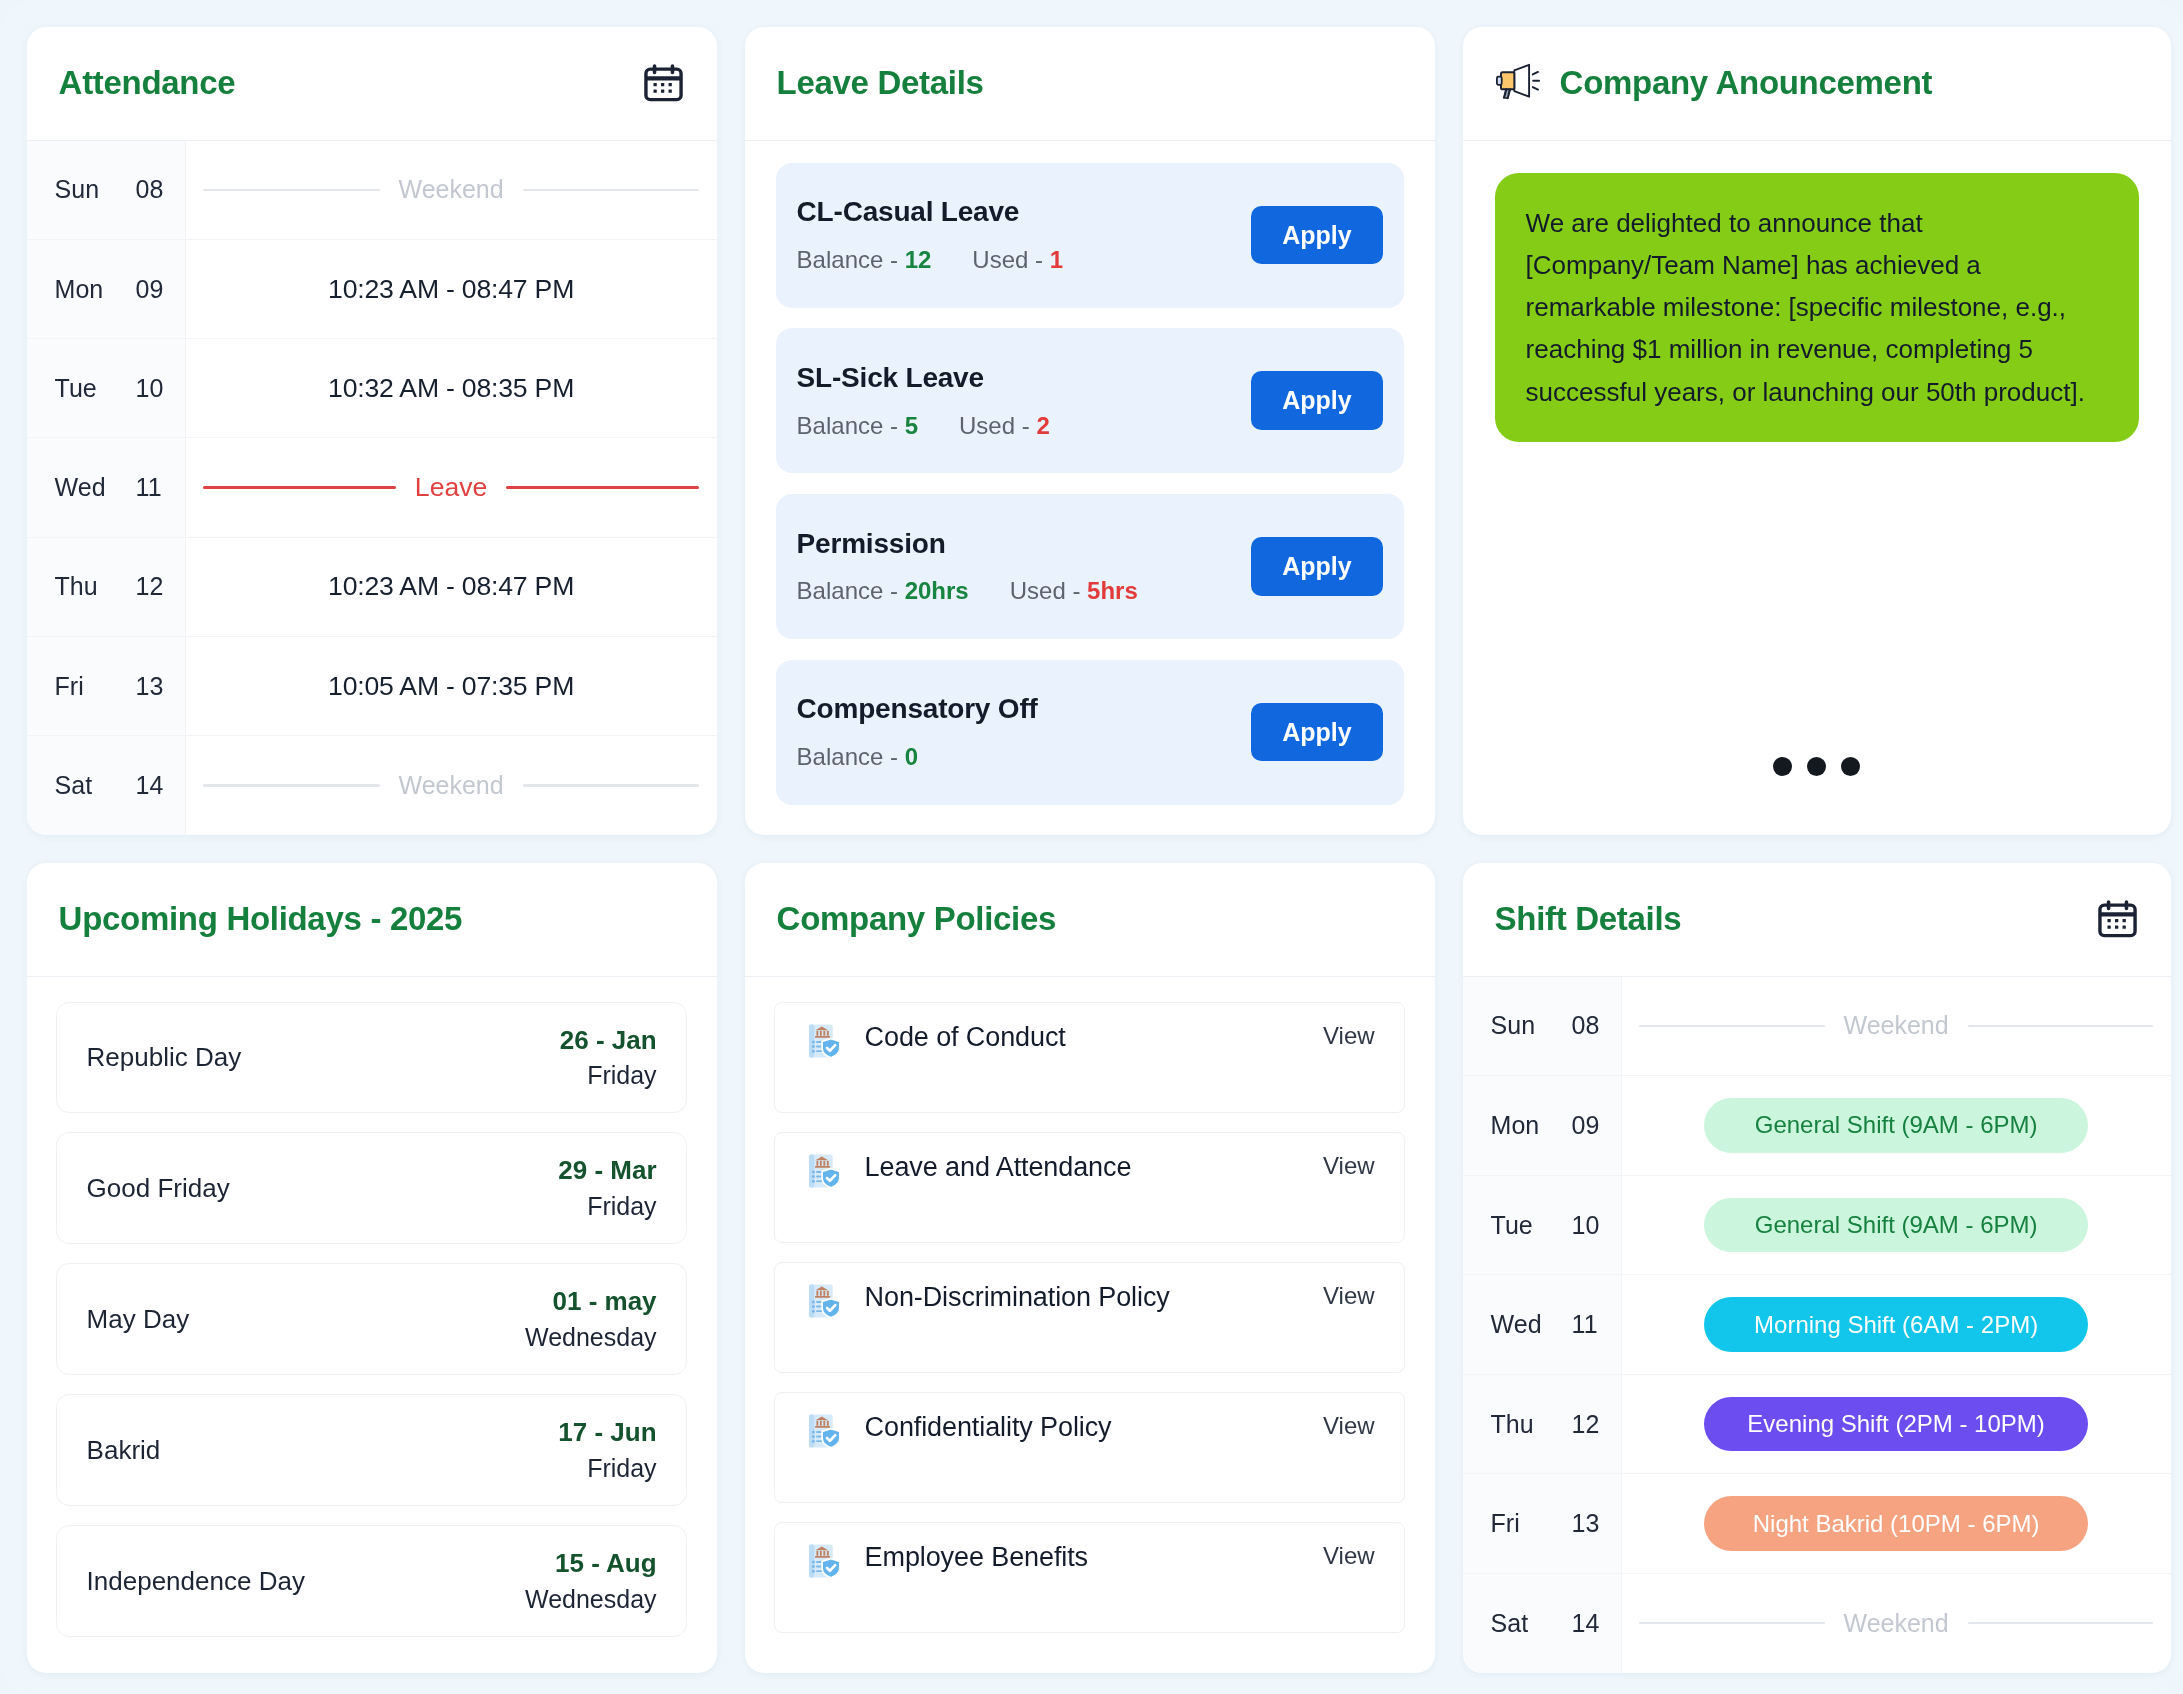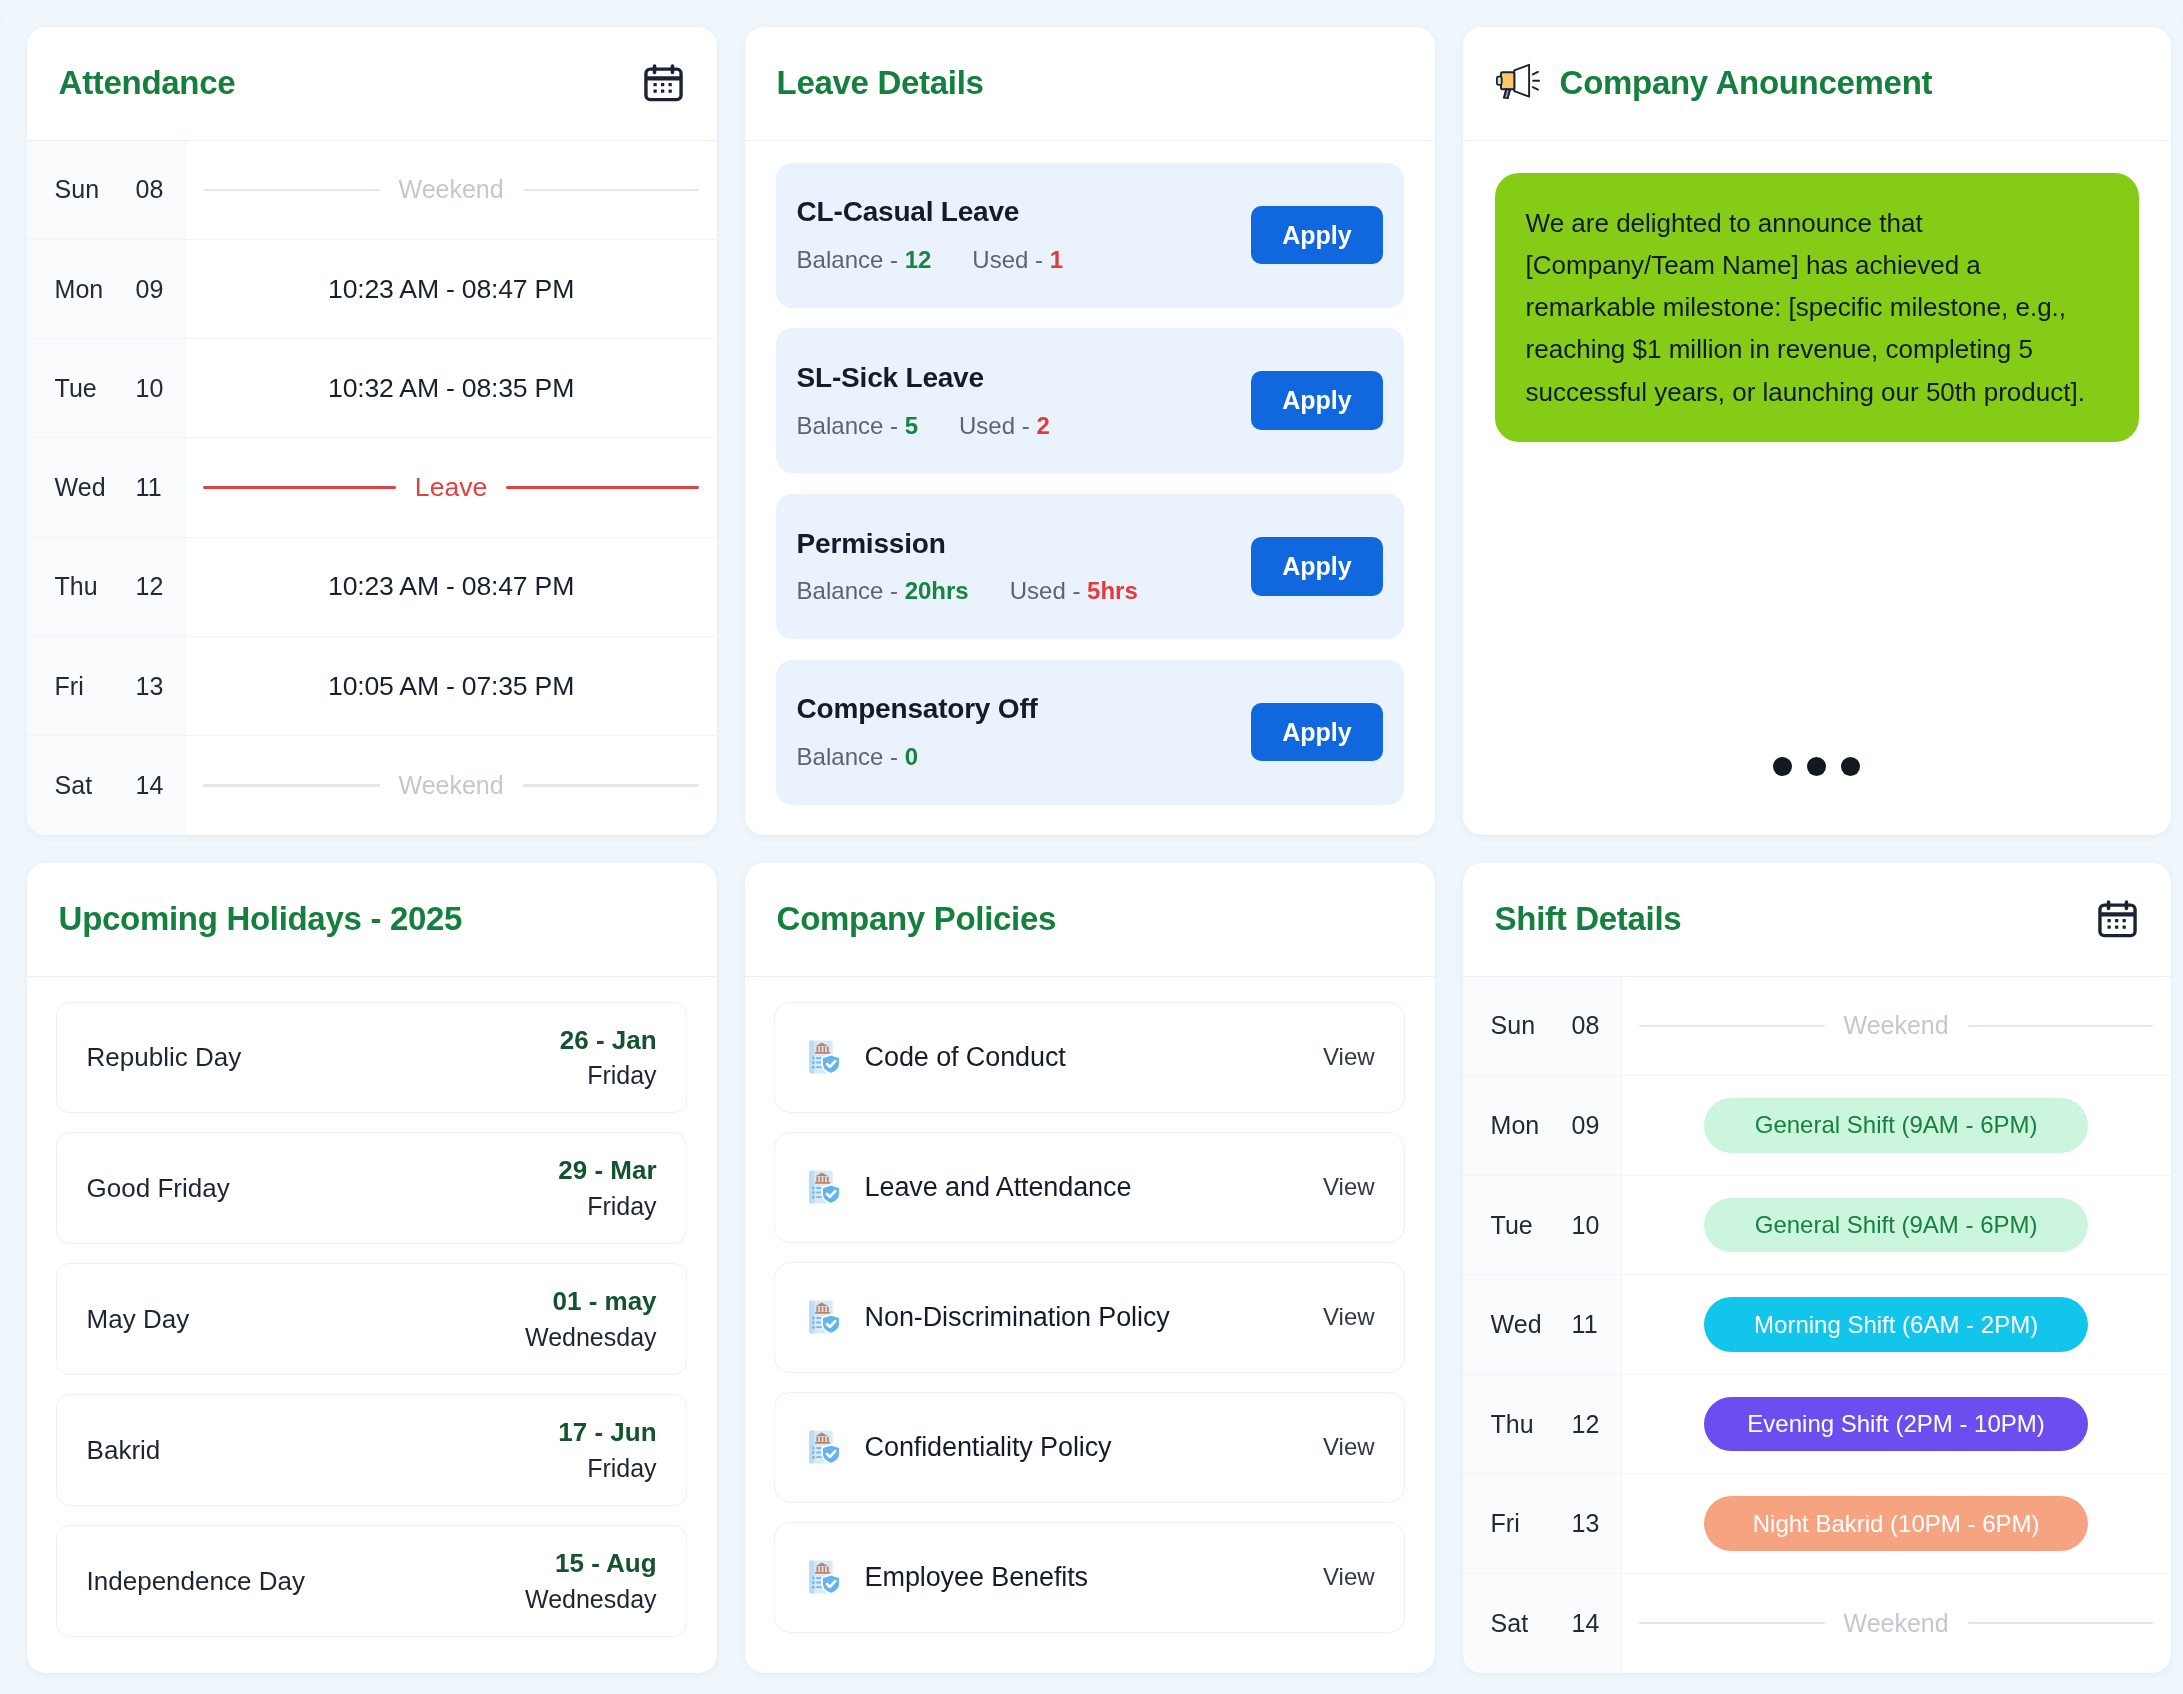--- a/index.html
+++ b/index.html
@@ -143,25 +143,25 @@
   }
   .hol-name { font-size: 26px; color: #1d2534; }
   .hol-right { text-align: right; }
   .hol-date { font-size: 26px; font-weight: 700; color: #14532d; }
   .hol-dow { font-size: 25px; color: #1d2534; margin-top: 5.9px; }
 
   
   .pol-body { padding: 25px 29.5px; display: flex; flex-direction: column; gap: 19px; }
   .pol-card {
     border: 1.5px solid #eef0f3;
-    border-radius: 16px;
+    border-radius: 8px;
     padding: 19px 29.5px;
     min-height: 111px;
     display: flex;
-    align-items: center;
+    align-items: flex-start;
     gap: 22px;
   }
   .pol-name { font-size: 27px; font-weight: 500; color: #141c2c; flex: 1 1 auto; letter-spacing: -0.1px; }
   .pol-view { font-size: 24px; color: #303846; cursor: pointer; }
   .pol-icon { width: 38px; height: 38px; flex: 0 0 38px; display: block; }
 
   
   .shift-badge {
     display: inline-flex;
     align-items: center;

